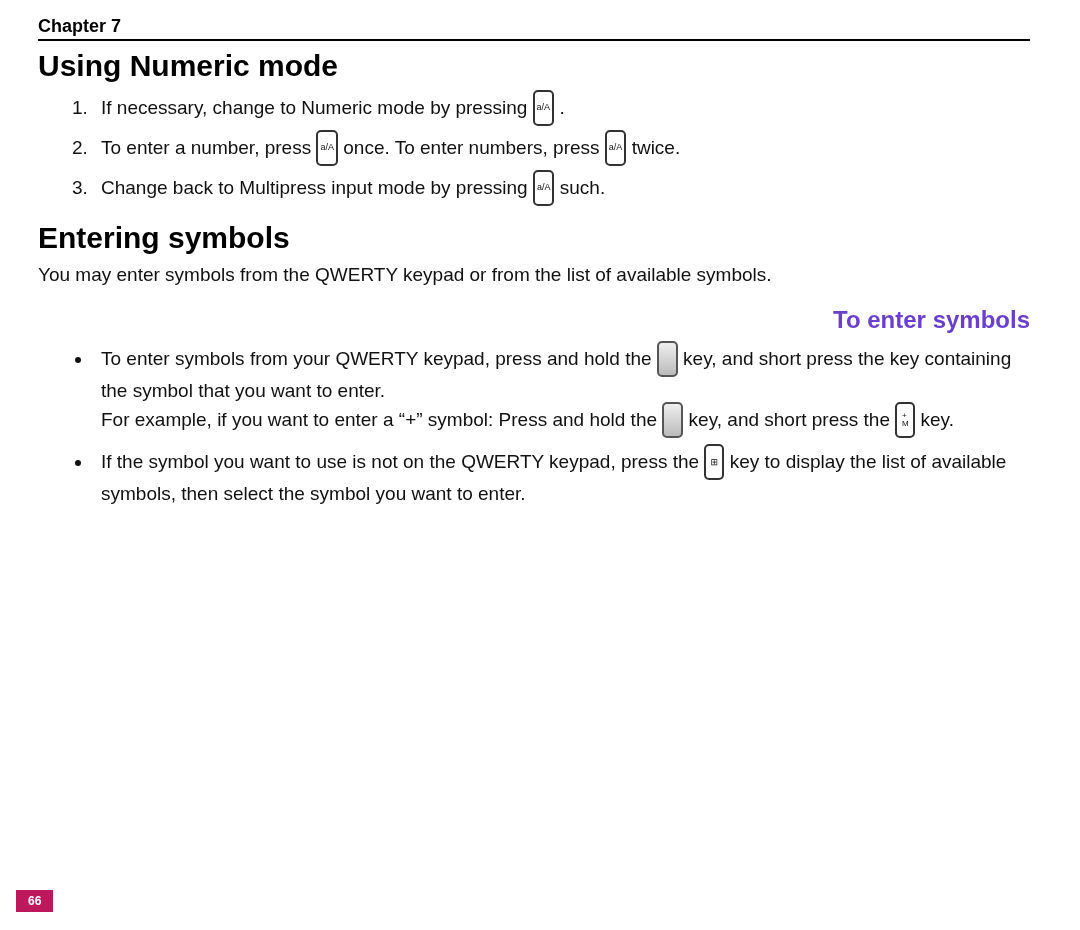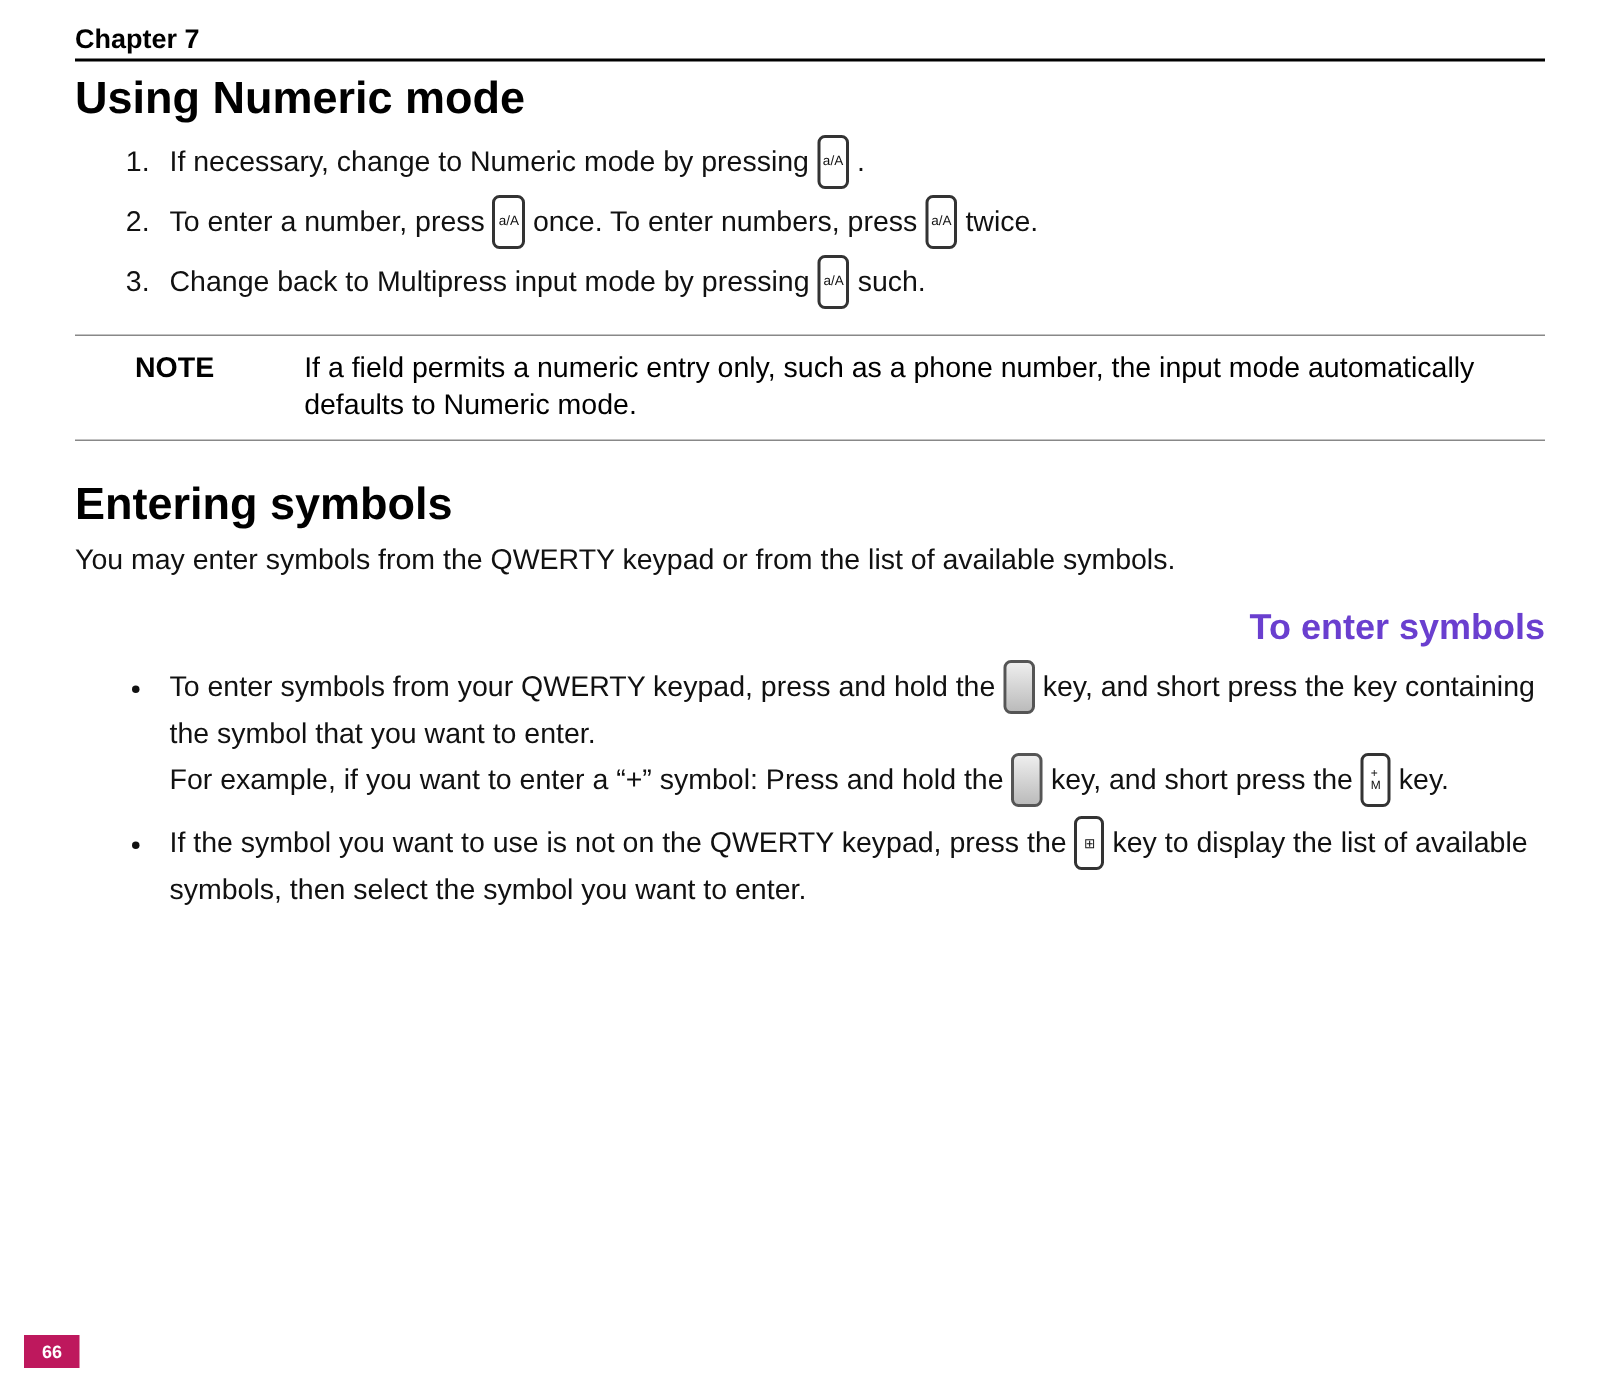--- a/index.html
+++ b/index.html
@@ -5,21 +5,21 @@
   body {
     margin: 0;
     padding: 0;
     font-family: Arial, Helvetica, sans-serif;
     background: #fff;
     width: 1080px;
     height: 930px;
     position: relative;
   }
   .page {
-    padding: 16px 50px 0 50px;
+    padding: 16px 50px 0 38px;
     box-sizing: border-box;
   }
   .chapter-header {
     font-weight: bold;
     font-size: 18px;
     padding-bottom: 2px;
     border-bottom: 2px solid #000;
     margin-bottom: 6px;
   }
   h1.section {
@@ -139,24 +139,20 @@
       <span class="key">a/A</span>
       <span> twice.</span>
     </li>
     <li>
       <span>Change back to Multipress input mode by pressing </span>
       <span class="key">a/A</span>
       <span> such.</span>
     </li>
   </ol>
 
-  <div class="note-block">
-    <div class="note-label">NOTE</div>
-    <div class="note-text">If a field permits a numeric entry only, such as a phone number, the input mode automatically defaults to Numeric mode.</div>
-  </div>
 
   <h1 class="section">Entering symbols</h1>
 
   <p class="body">You may enter symbols from the QWERTY keypad or from the list of available symbols.</p>
 
   <h2 class="subheading">To enter symbols</h2>
 
   <ul class="bullets">
     <li>
       <span>To enter symbols from your QWERTY keypad, press and hold  the </span>

